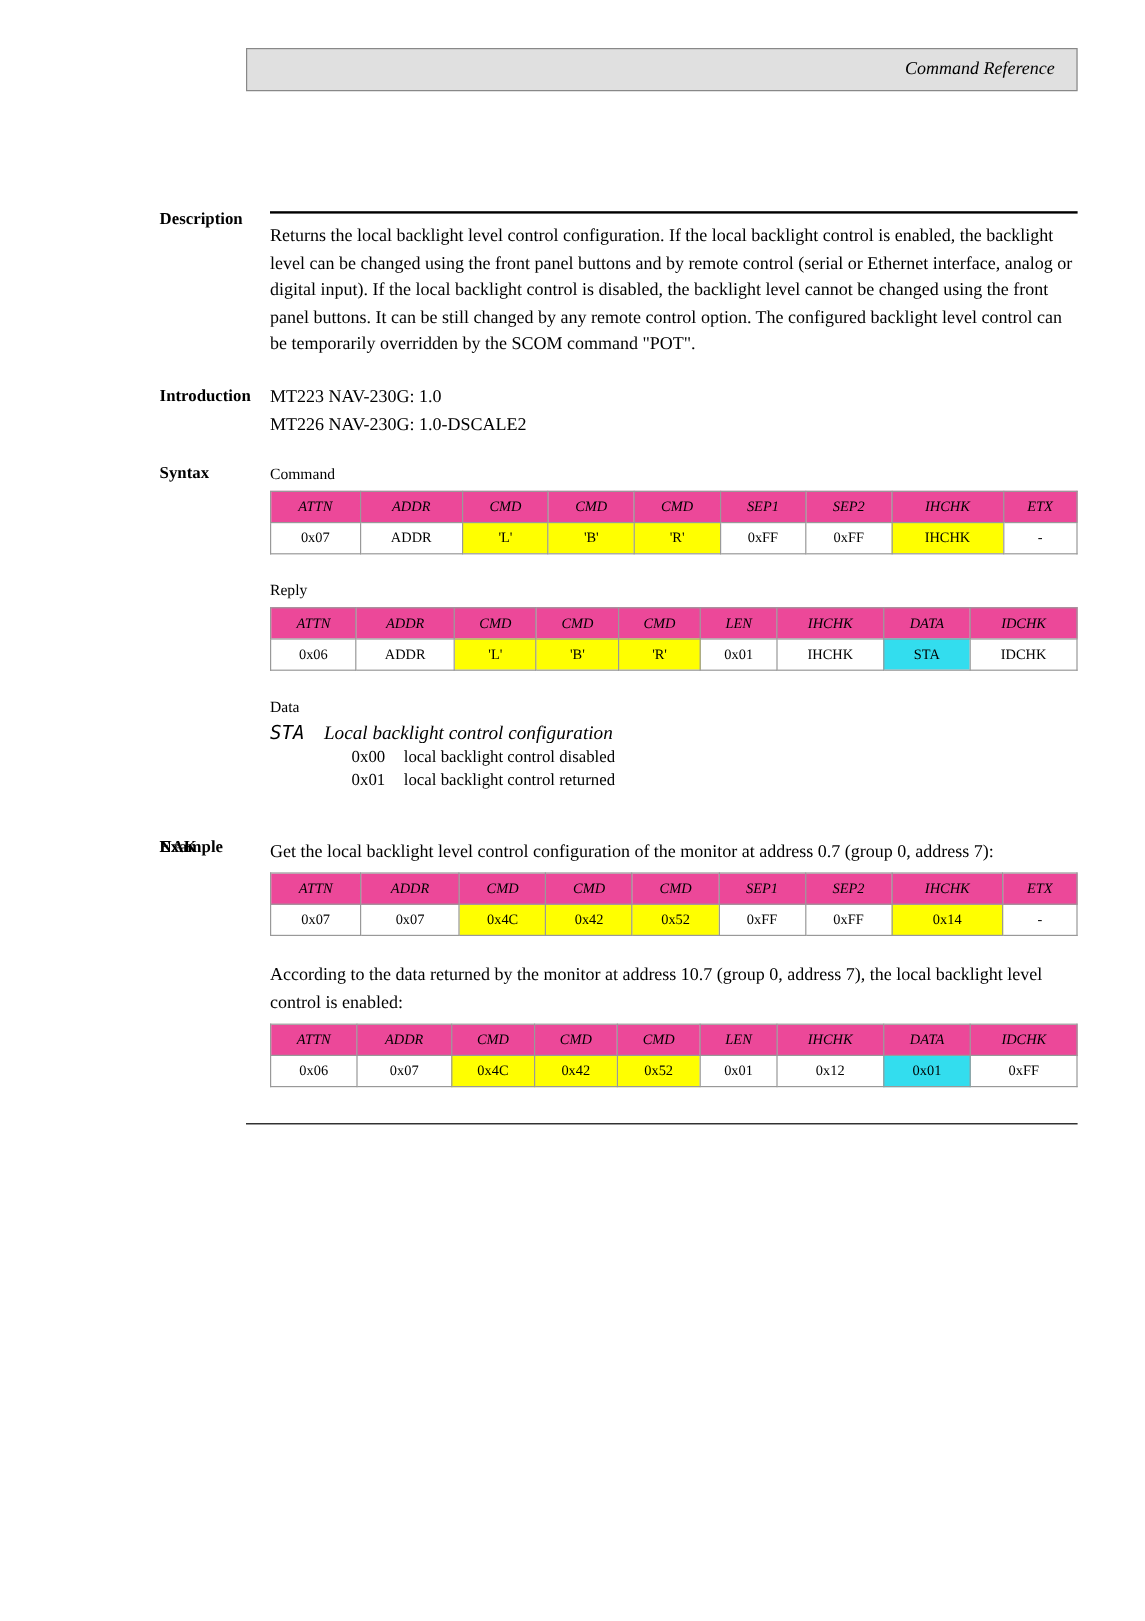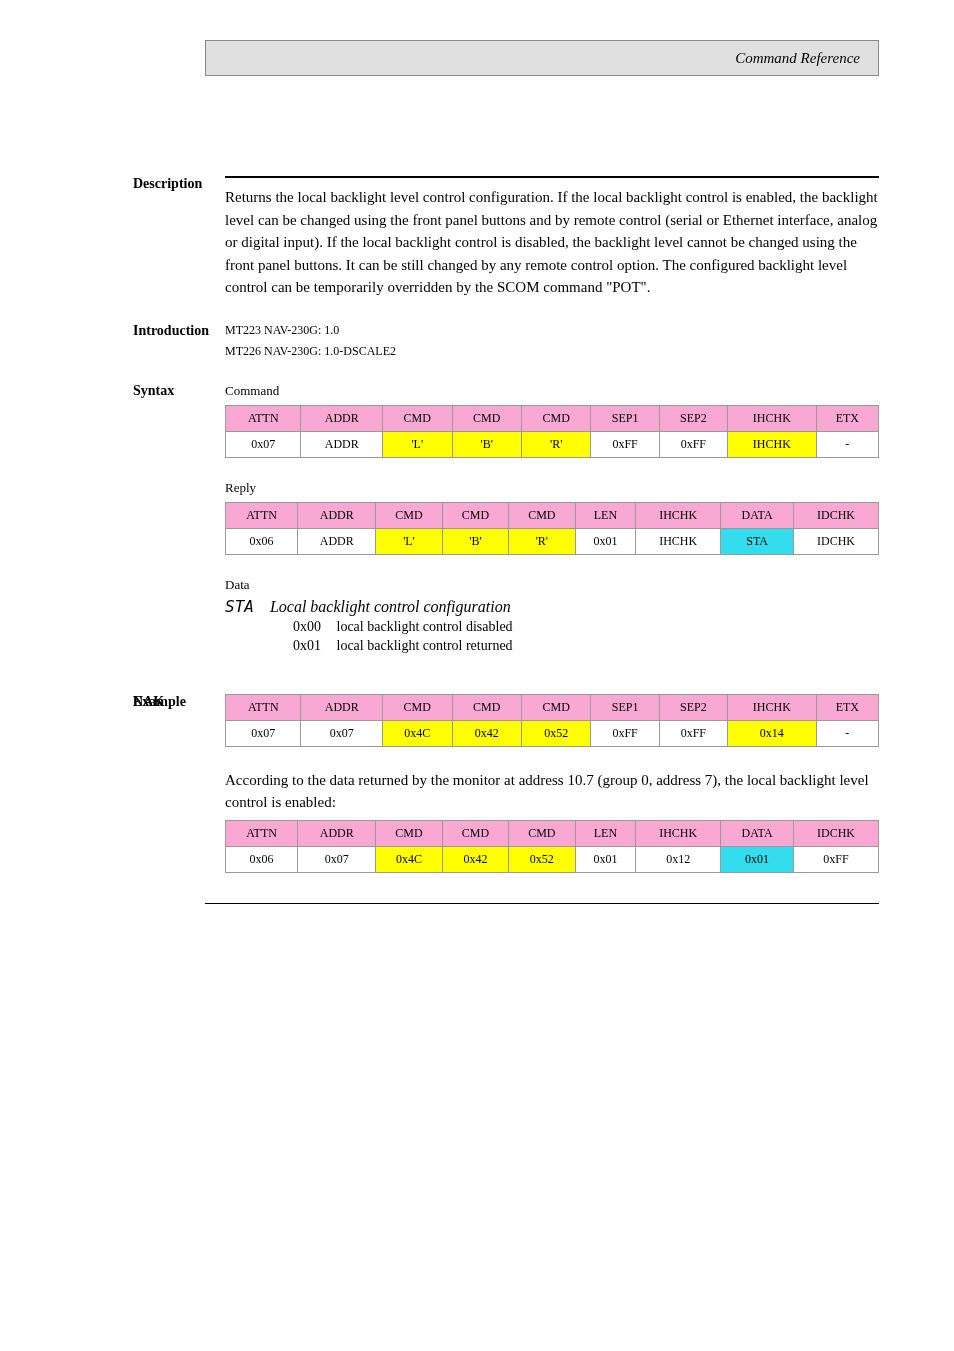--- a/index.html
+++ b/index.html
@@ -9,21 +9,21 @@
     }
     body {
       font-family: Georgia, 'Times New Roman', serif;
       background: #fff;
       width: 954px;
       margin: 0 auto;
       color: #000;
       font-size: 14px;
     }
     .page {
-      padding: 40px 75px 30px 75px;
+      padding: 40px 56px 30px 75px;
     }
     .header-bar {
       background: #e0e0e0;
       border: 1px solid #888;
       margin-left: 130px;
       margin-bottom: 100px;
       height: 36px;
       display: flex;
       align-items: center;
       justify-content: flex-end;
@@ -49,39 +49,40 @@
       border: none;
       border-top: 2px solid #000;
       margin-bottom: 8px;
     }
     .desc-text {
       line-height: 1.5;
       font-size: 15px;
     }
     .version-text {
       margin-top: 6px;
-      font-size: 12px;
+      font-size: 15px;
     }
     table.byte-table {
       border-collapse: collapse;
       width: 100%;
       margin-top: 6px;
       margin-bottom: 22px;
       font-size: 12px;
     }
     table.byte-table th,
     table.byte-table td {
       border: 1px solid #999;
       padding: 5px 5px;
       text-align: center;
       height: 22px;
     }
     table.byte-table th {
-      background: #f9a8d4;
+      background: #ec4899;
       font-weight: normal;
+      font-style: italic;
     }
     .cell-yellow {
       background: #ffff00;
     }
     .cell-cyan {
       background: #33ddee;
     }
     .data-section {
       margin-top: 6px;
     }
@@ -213,20 +214,21 @@
   </div>
 
   <div class="row" style="margin-top:40px;">
     <div class="section-label">NAK</div>
   </div>
 
 
   <div class="row">
     <div class="section-label">Example</div>
     <div class="content">
+      <p class="desc-text">Get the local backlight level control configuration of the monitor at address 0.7 (group 0, address 7):</p>
       <table class="byte-table">
         <tbody>
             <tr id="ex1-head">
               <th>ATTN</th>
               <th>ADDR</th>
               <th>CMD</th>
               <th>CMD</th>
               <th>CMD</th>
               <th>SEP1</th>
               <th>SEP2</th>

